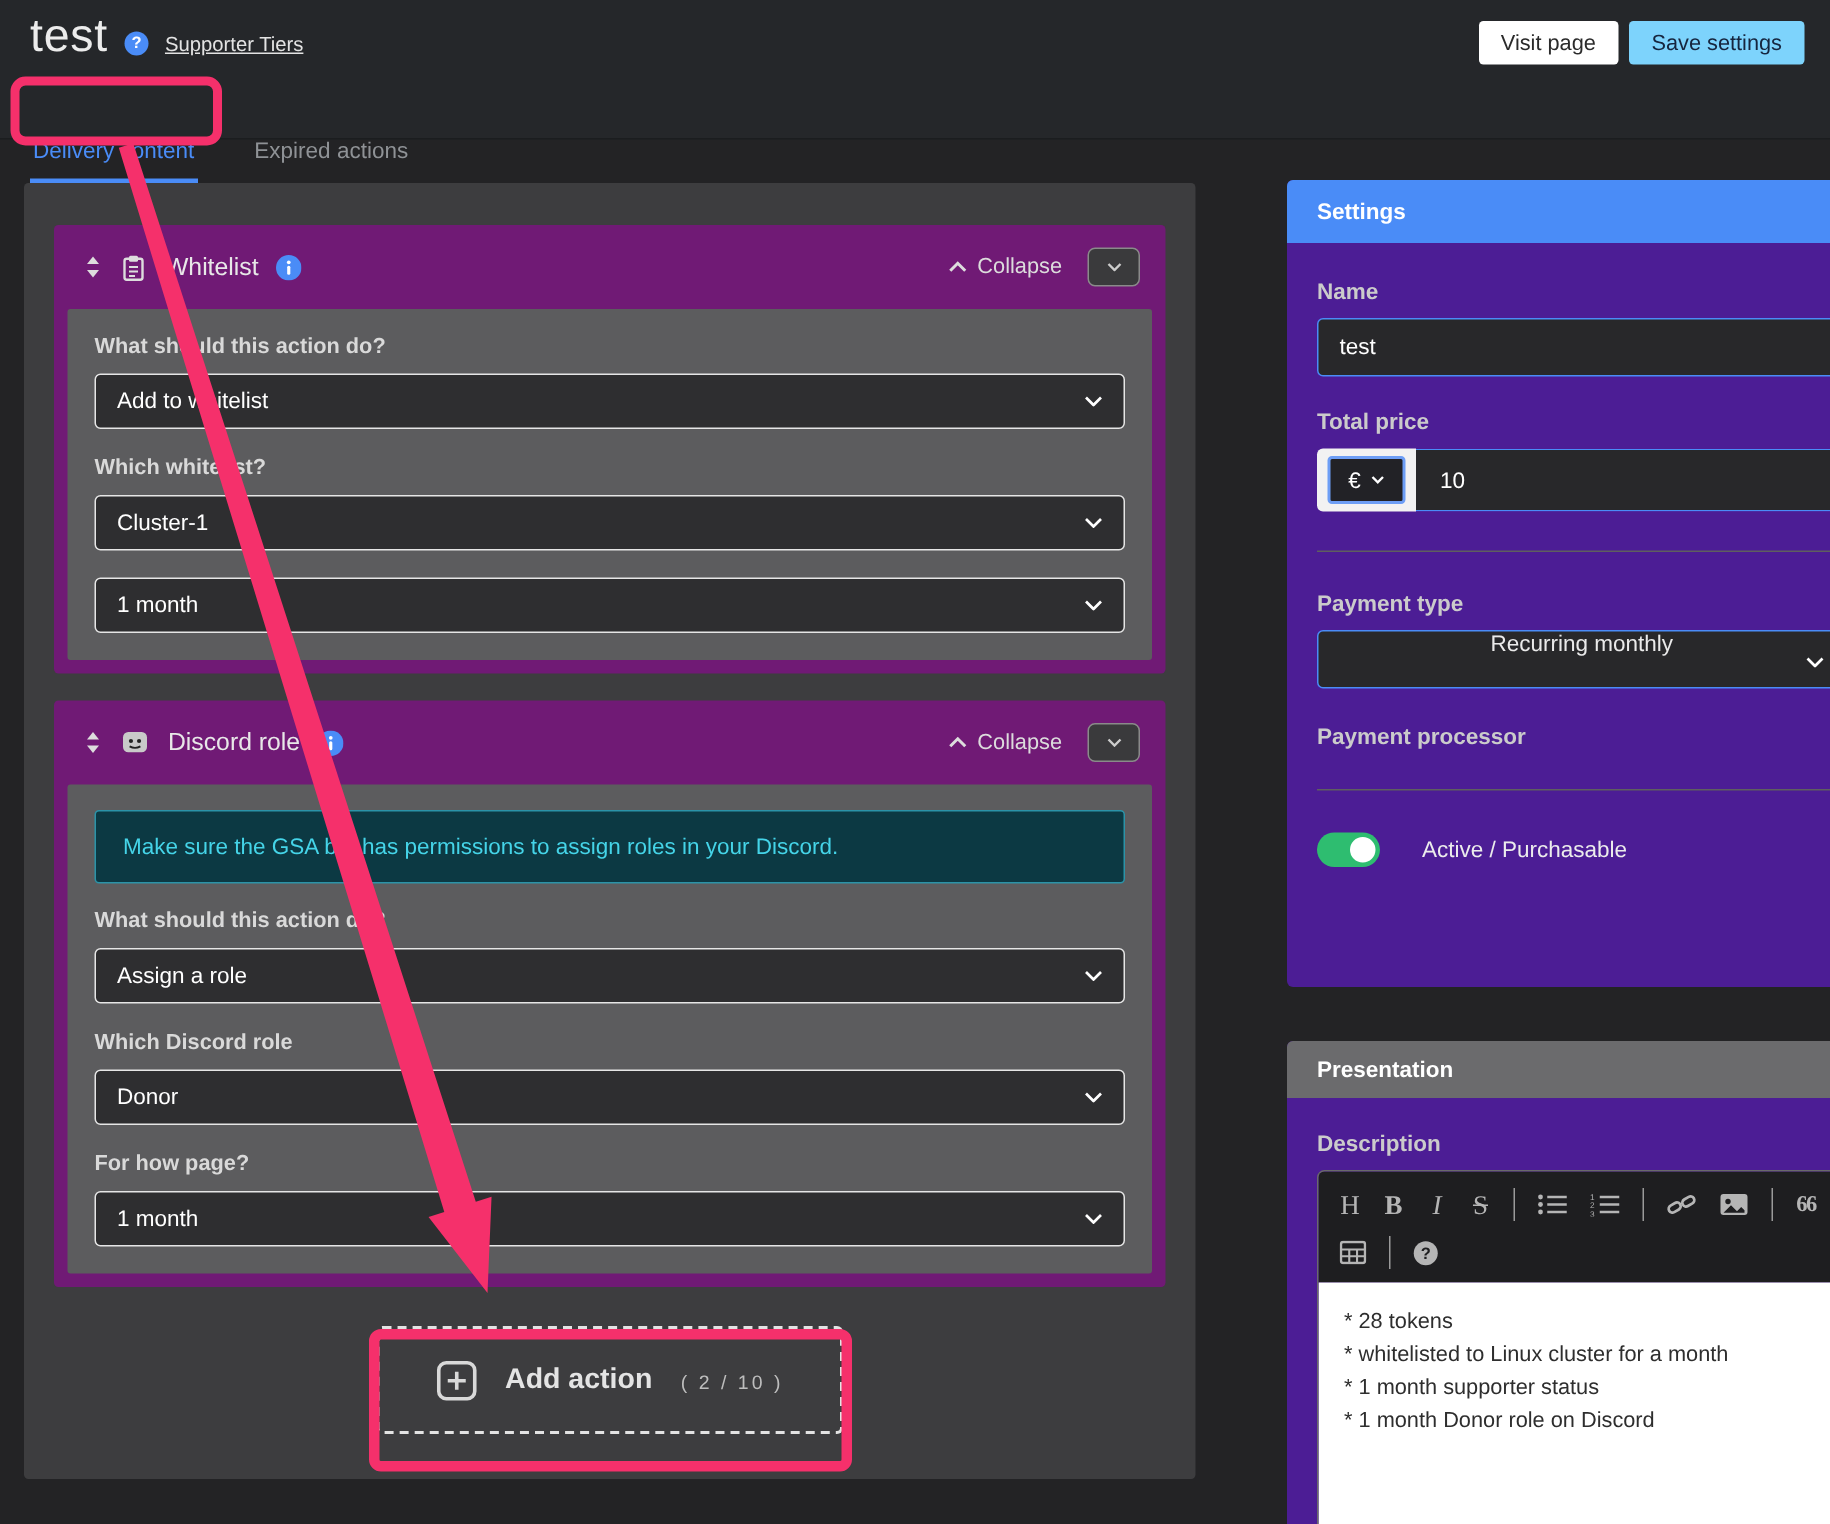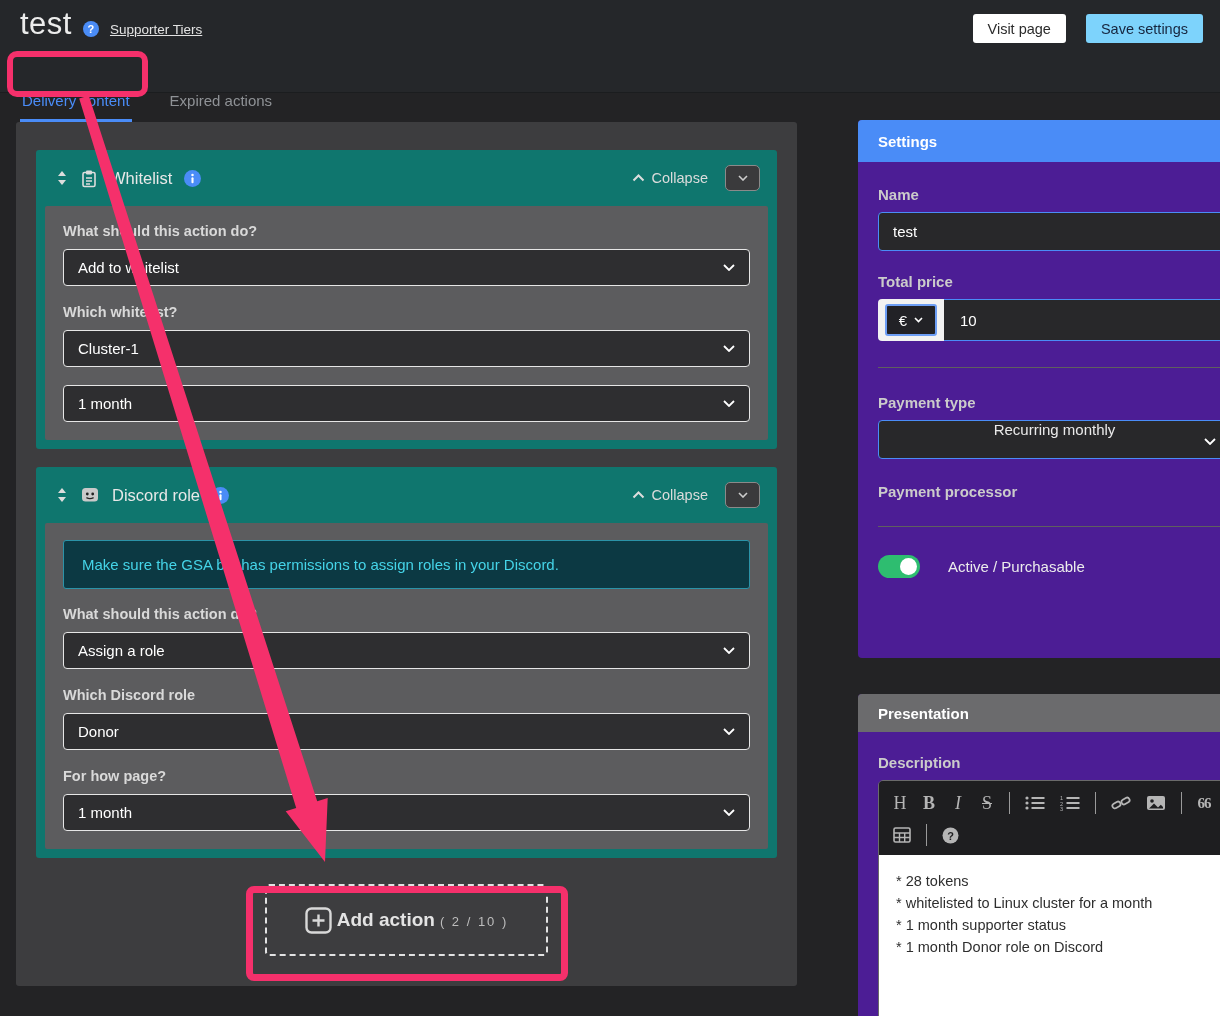--- a/index.html
+++ b/index.html
@@ -9,57 +9,57 @@
 
   
   .top-band { position: absolute; left: 0; top: 0; width: 1220px; height: 93px;
               background: #25272a; border-bottom: 1px solid #1b1d1f; }
   .title-row { position: absolute; left: 20px; top: 6px; display: flex; align-items: center; }
   .page-title { font-size: 31px; color: #ececec; font-weight: 400; letter-spacing: .5px; }
   .help-badge { width: 16px; height: 16px; border-radius: 50%; background: #4a8cf7; color: #fff;
                 font-size: 11px; font-weight: bold; display: flex; align-items: center; justify-content: center;
                 margin: 10px 0 0 11px; }
   .crumb-link { color: #e3e3e3; font-size: 13.5px; text-decoration: underline; margin: 10px 0 0 11px; cursor: pointer; }
-  .top-buttons { position: absolute; right: 17px; top: 14px; display: flex; gap: 20px; }
+  .top-buttons { position: absolute; right: 17px; top: 14px; display: flex; gap: 7px; }
   .btn { height: 29px; border-radius: 3px; border: none; font-size: 14.5px; padding: 0 15px;
          display: flex; align-items: center; cursor: pointer; font-family: inherit; }
   .btn-white { background: #ffffff; color: #2b2b2b; }
   .btn-blue  { background: #7dd3fc; color: #16253e; }
 
   
   .tab-bar { position: absolute; left: 20px; top: 60px; display: flex; gap: 36px; margin-top: 32px; }
   .tab { font-size: 15px; padding: 0 2px 10px; cursor: pointer; }
   .tab.active { color: #4a8cf7; border-bottom: 3px solid #4a8cf7; }
   .tab.inactive { color: #8f9296; }
 
   
   .main-card { position: absolute; left: 16px; top: 122px; width: 781px; height: 864px;
                background: #3d3d3f; border-radius: 3px; padding: 28px 20px 0; }
-  .action-panel { background: #0f766e; border-radius: 3px; padding: 0 9px 9px; margin-bottom: 18px; }
+  .action-panel { background: #701a75; border-radius: 3px; padding: 0 9px 9px; margin-bottom: 18px; }
   .panel-header { height: 56px; display: flex; align-items: center; padding: 0 8px 0 11px; color: #e8e8e8; }
   .panel-header .ph-icon { margin-right: 13px; display: flex; align-items: center; }
   .panel-title { font-size: 16.5px; margin-right: 12px; }
   .collapse-group { margin-left: auto; display: flex; align-items: center; gap: 7px; color: #dcdcdc;
                     font-size: 14.5px; cursor: pointer; }
   .menu-btn { width: 35px; height: 26px; margin-left: 17px; background: #3a3a3c; border: 1px solid #8a8a8a;
               border-radius: 5px; display: flex; align-items: center; justify-content: center; cursor: pointer; }
   .panel-body { background: #5c5c5e; border-radius: 2px; padding: 17px 18px 16px; }
   .field { margin-bottom: 18px; }
   .field:last-child { margin-bottom: 2px; }
   .field-label { font-size: 14.5px; font-weight: bold; color: #d9d9d9; margin-bottom: 10px; }
   .field-select { height: 37px; background: #2e2e30; border: 1px solid #e6e6e6; border-radius: 4px;
                   display: flex; align-items: center; padding: 0 14px; color: #fff; font-size: 15px; cursor: pointer; }
   .field-select .chev { margin-left: auto; display: flex; }
   .notice { background: #0c3943; border: 1px solid #2b93a8; border-radius: 3px; color: #45d4e8;
             font-size: 15px; padding: 15px 18px; margin-bottom: 17px; }
 
   
   .add-action-row { display: flex; justify-content: center; margin-top: 26px; }
   .add-action-btn { border: 2px dashed #e3e3e3; border-radius: 4px; background: transparent;
-                    display: flex; align-items: center; gap: 5px; padding: 0 38px; height: 72px; cursor: pointer; }
+                    display: flex; align-items: center; gap: 19px; padding: 0 38px; height: 72px; cursor: pointer; }
   .add-action-label { font-size: 19px; font-weight: bold; color: #e4e4e4; }
   .add-action-count { font-size: 13px; color: #bdbdbd; letter-spacing: 2px; margin-top: 3px; }
 
   
   .annot-box { position: absolute; border: 6px solid #f5306b; border-radius: 10px; z-index: 9; pointer-events: none; }
   #annot-tab { left: 7px; top: 51px; width: 141px; height: 46px; }
   #annot-add { left: 246px; top: 886px; width: 322px; height: 95px; border-width: 7px; border-radius: 8px; }
   #annot-arrow { position: absolute; left: 0; top: 0; z-index: 8; pointer-events: none; }
 
   

